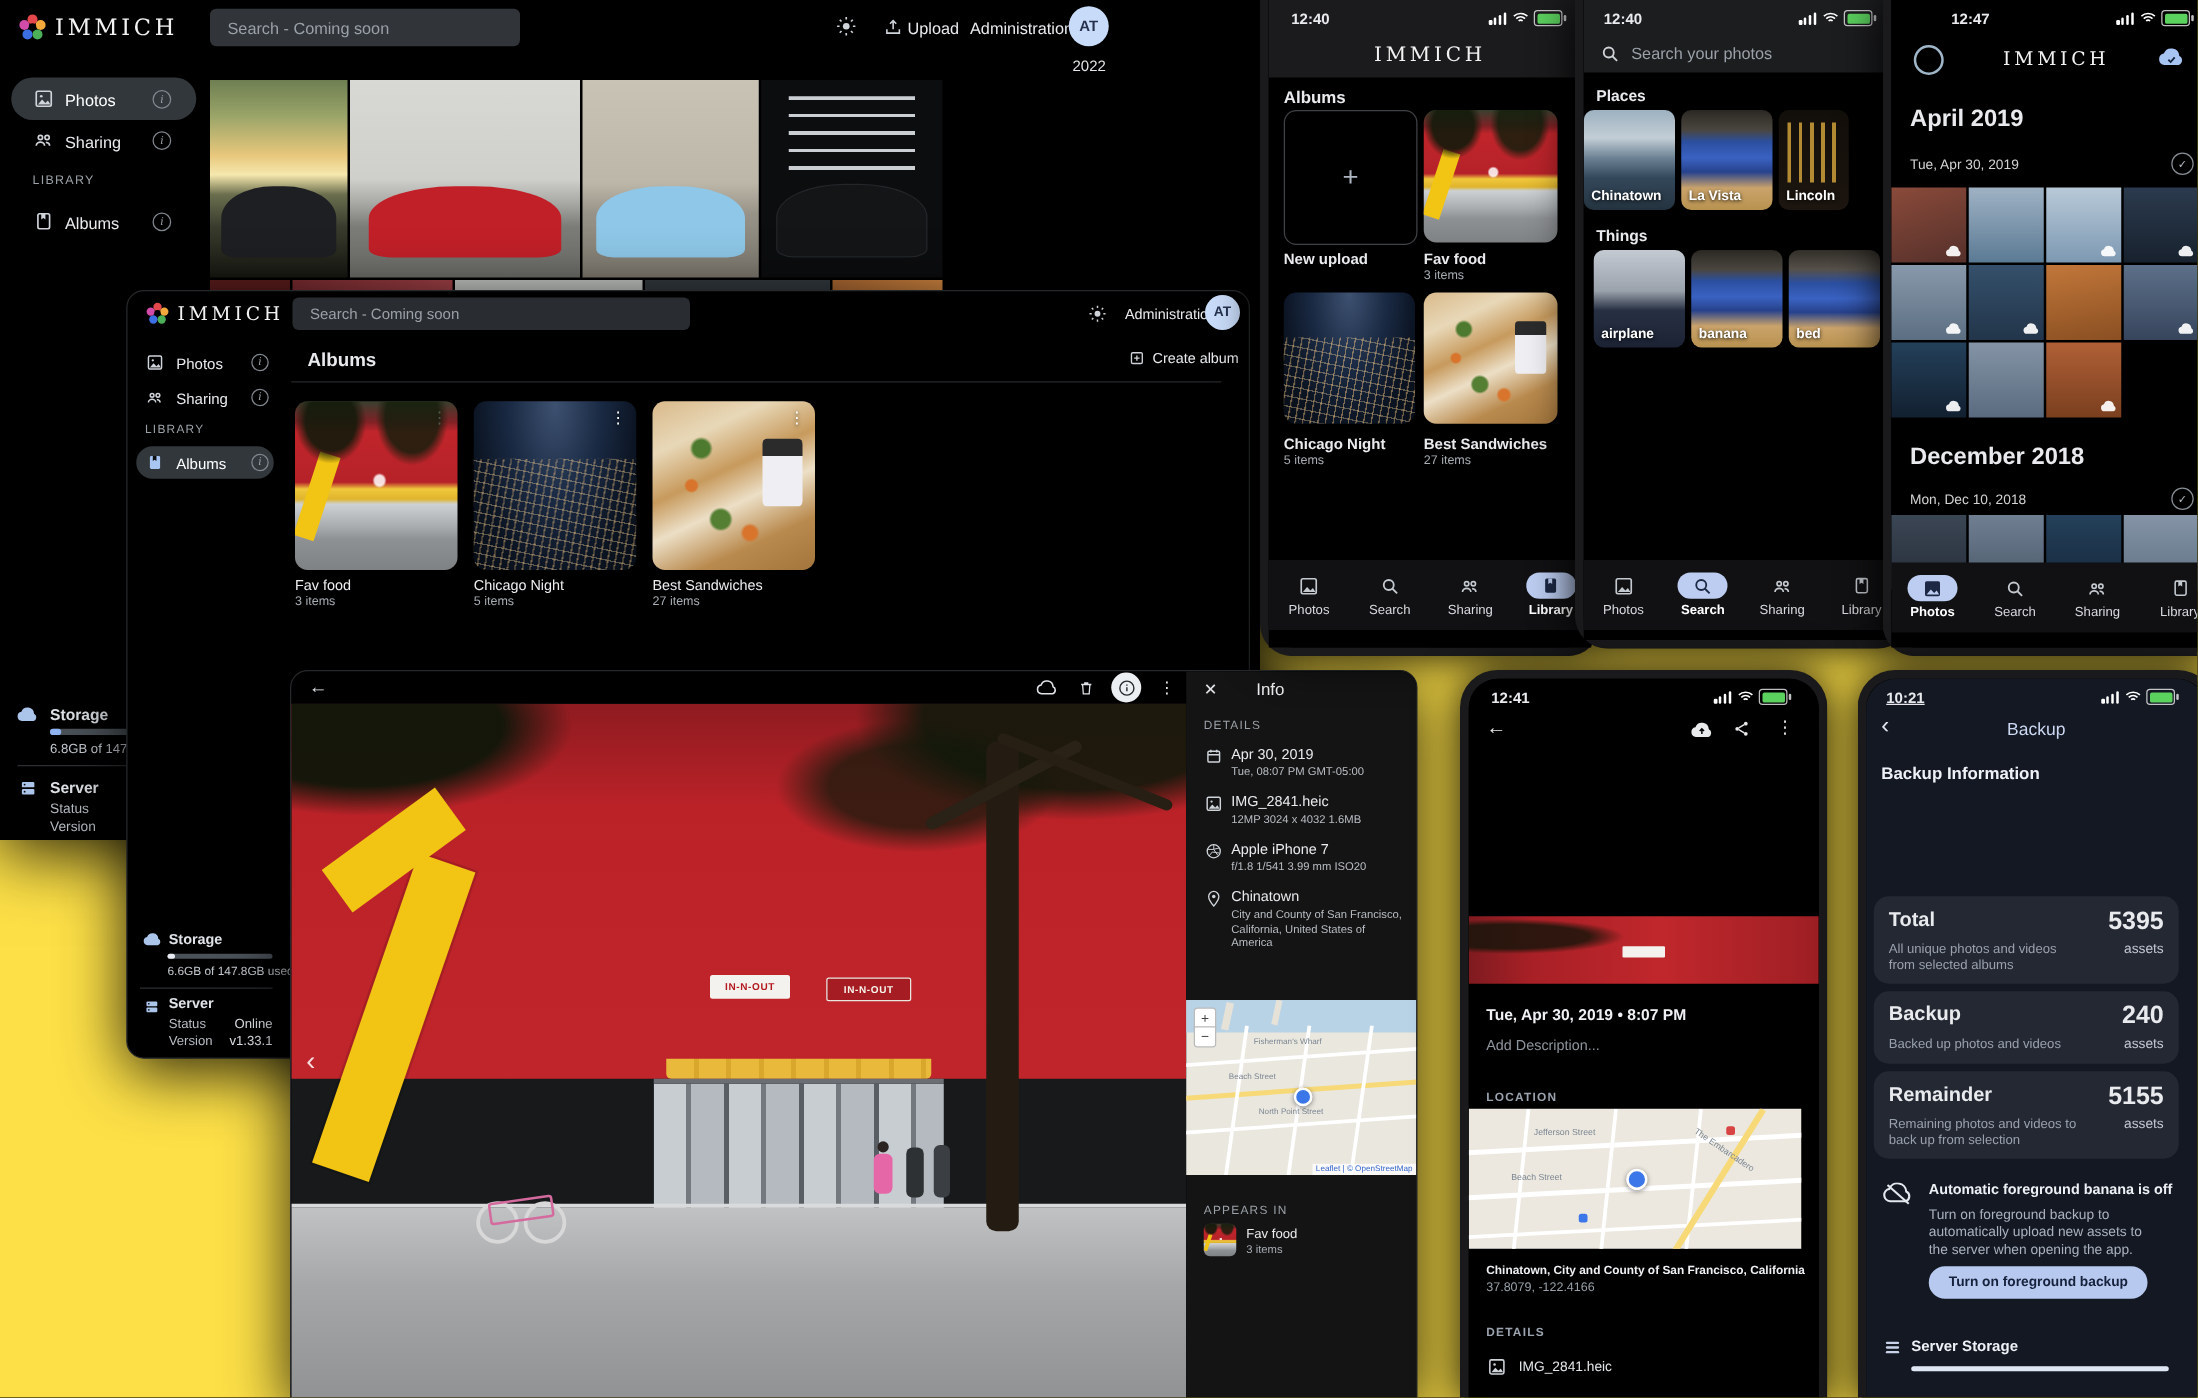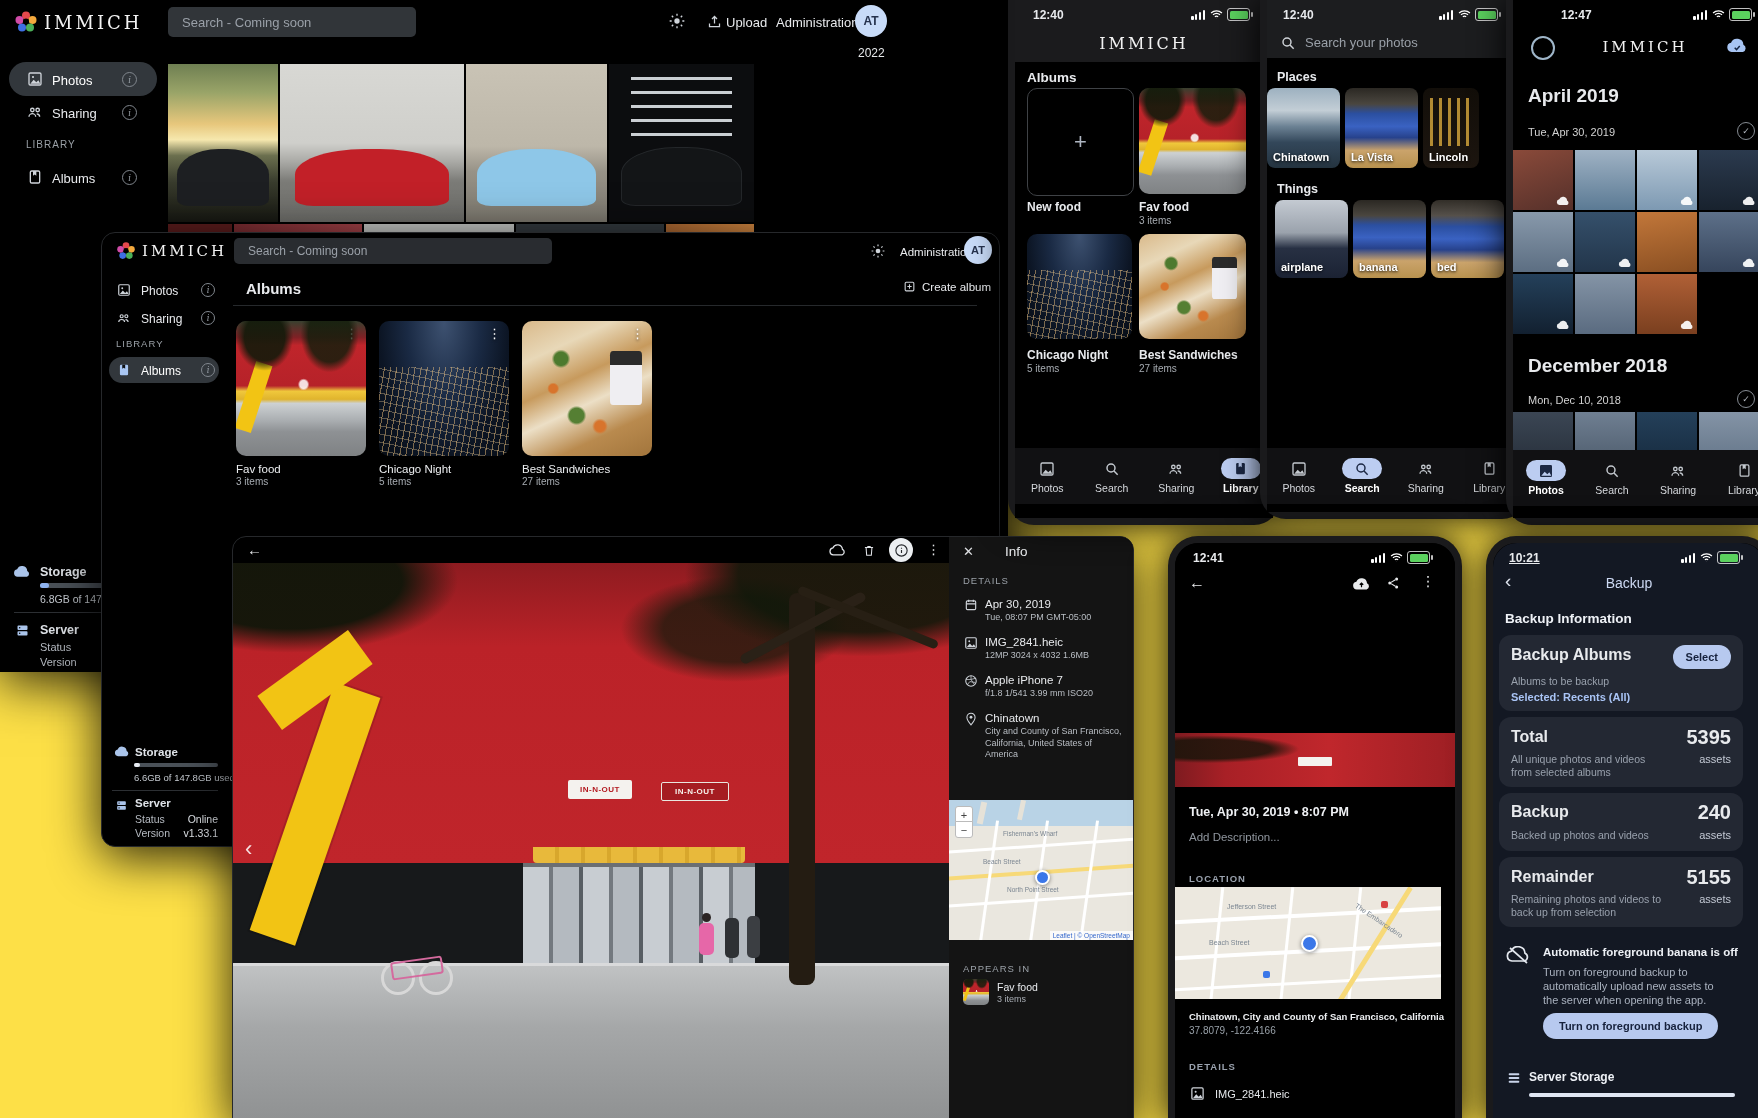--- a/index.html
+++ b/index.html
@@ -447,21 +447,21 @@
           </svg>
       </span>
       <span class="bat" style="left:212px;top:8px;"></span>
       <span class="t serifLogo" style="left:0;top:34px;width:100%;text-align:center;font-size:16px;">IMMICH</span>
       <span class="t b" style="left:12px;top:70px;font-size:13.5px;">Albums</span>
 
       <div style="position:absolute;left:12px;top:88px;width:105px;height:106px;border:1.5px solid #3f4246;border-radius:10px;display:flex;align-items:center;justify-content:center;">
         <span style="font-size:22px;color:#aeb6c2;">+</span>
       </div>
       <div class="th th-innout" style="position:absolute;left:124px;top:88px;width:107px;height:106px;border-radius:10px;"></div>
-      <span class="t b" style="left:12px;top:200px;font-size:12px;">New food</span>
+      <span class="t b" style="left:12px;top:200px;font-size:12px;">New upload</span>
       <span class="t b" style="left:124px;top:200px;font-size:12px;">Fav food</span>
       <span class="t" style="left:124px;top:215px;font-size:10px;color:#a7acb2;">3 items</span>
 
       <div class="th th-chicago" style="position:absolute;left:12px;top:234px;width:105px;height:105px;border-radius:10px;"></div>
       <div class="th th-sando" style="position:absolute;left:124px;top:234px;width:107px;height:105px;border-radius:10px;"></div>
       <span class="t b" style="left:12px;top:348px;font-size:12px;">Chicago Night</span>
       <span class="t" style="left:12px;top:363px;font-size:10px;color:#a7acb2;">5 items</span>
       <span class="t b" style="left:124px;top:348px;font-size:12px;">Best Sandwiches</span>
       <span class="t" style="left:124px;top:363px;font-size:10px;color:#a7acb2;">27 items</span>
 
@@ -834,26 +834,20 @@
         <svg viewBox="0 0 24 18" width="13" height="10">
             <path d="M2 7a15 15 0 0 1 20 0M5.5 10.5a10 10 0 0 1 13 0M9 14a5 5 0 0 1 6 0M12 17l.01.01" stroke="currentColor" stroke-width="2.4" fill="none"></path>
           </svg>
       </span>
       <span class="bat" style="left:224px;top:8px;"></span>
 
       <span class="t" style="left:12px;top:26px;font-size:19px;color:#dfe4ee;">‹</span>
       <span class="t" style="left:0;top:32px;width:100%;text-align:center;font-size:14px;color:#ccd8f2;">Backup</span>
       <span class="t b" style="left:12px;top:68px;font-size:13.5px;color:#eef1f6;">Backup Information</span>
 
-      <div class="statcard" style="top:92px;height:76px;">
-        <span class="t b" style="left:12px;top:10px;font-size:16px;">Backup Albums</span>
-        <span style="position:absolute;right:12px;top:10px;background:#b7c9ef;color:#16213c;font-size:11px;font-weight:bold;border-radius:15px;padding:6px 13px;">Select</span>
-        <span class="t" style="left:12px;top:40px;font-size:10.5px;color:#99a1ad;">Albums to be backup</span>
-        <span class="t b" style="left:12px;top:56px;font-size:11px;color:#a9c4f5;">Selected: Recents (All)</span>
-      </div>
 
       <div class="statcard" style="top:174px;height:70px;">
         <span class="t b" style="left:12px;top:10px;font-size:16px;">Total</span>
         <span class="t b" style="right:12px;top:8px;font-size:20px;">5395</span>
         <div class="t" style="left:12px;top:36px;width:158px;font-size:10.5px;line-height:13px;color:#99a1ad;white-space:normal;">All unique photos and videos from selected albums</div>
         <span class="t" style="right:12px;top:36px;font-size:11px;color:#c3c9d4;">assets</span>
       </div>
 
       <div class="statcard" style="top:250px;height:58px;">
         <span class="t b" style="left:12px;top:9px;font-size:16px;">Backup</span>

